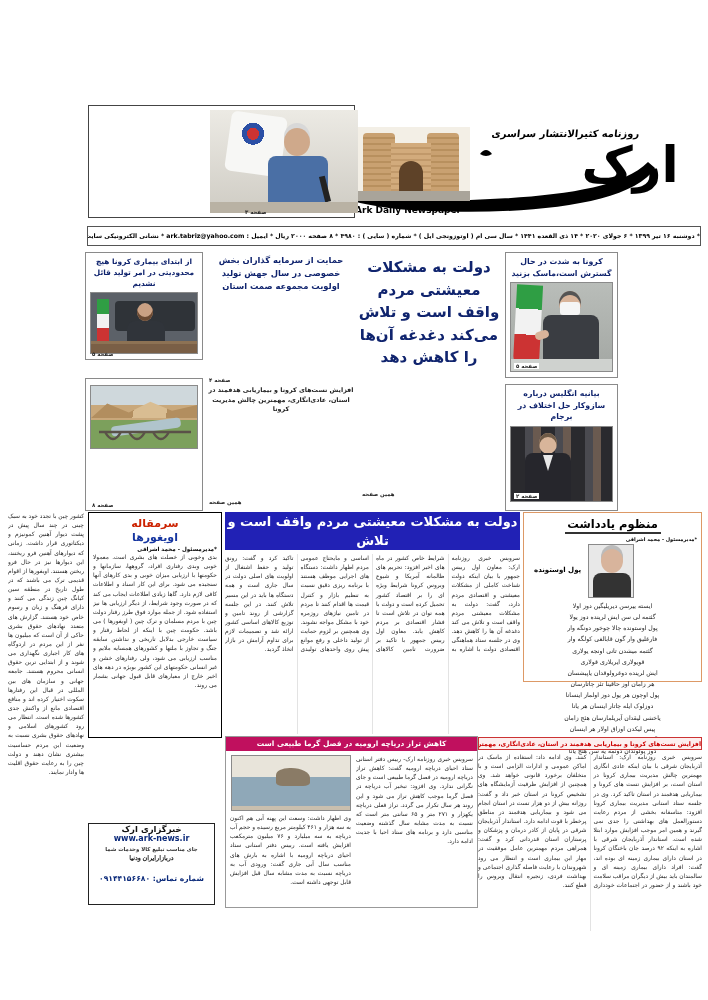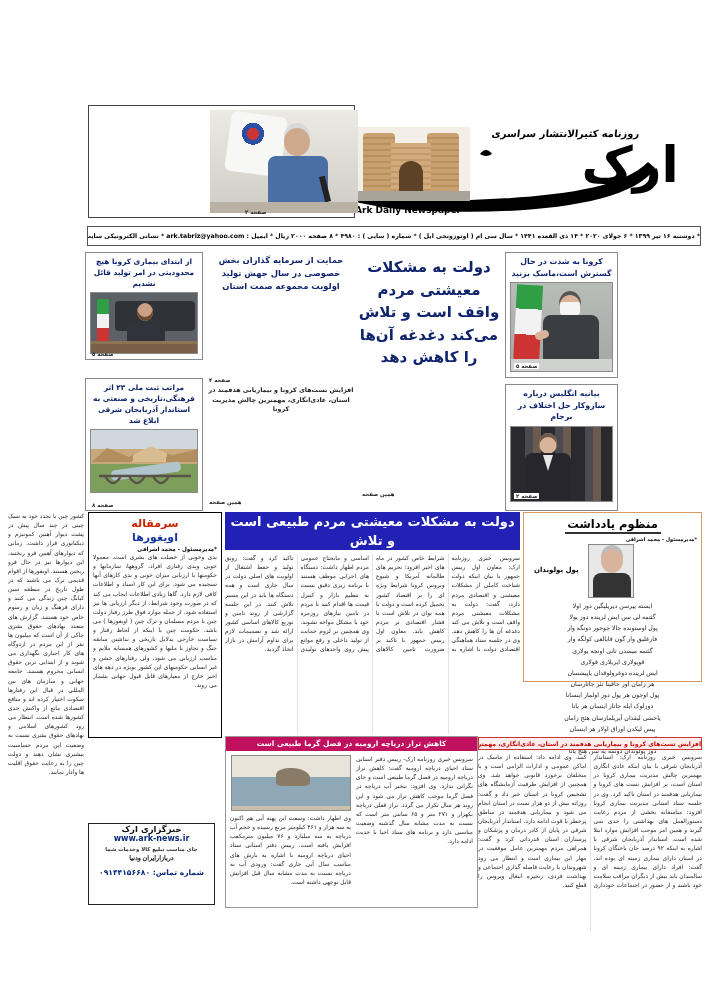--- a/index.html
+++ b/index.html
@@ -66,21 +66,20 @@
       <div class="abs" style="left:6px; top:6px; width:12px; height:44px; background:linear-gradient(#2f9e44 0 33%, #f2f2f2 33% 66%, #cc3333 66%);"></div>
       <div class="abs" style="left:24px; top:8px; width:80px; height:30px; background:#2f3338; border-radius:4px;"></div>
       <div class="head" style="left:46px; top:10px; width:16px; height:18px; background:#caa184; box-shadow:inset 0 -4px 0 0 #6b4a33;"></div>
       <div class="torso" style="left:36px; top:28px; width:38px; height:22px; background:#30343a;"></div>
       <div class="abs" style="left:0; top:48px; width:108px; height:14px; background:#7a5f46; box-shadow:inset 0 3px 0 0 #8d7254;"></div>
     </div>
     <div class="abs pageref" style="left:6px; bottom:2px;">صفحه ۵</div>
   </div>
 
   <div class="abs box" style="left:85px; top:378px; width:118px; height:133px; padding:3px;">
-    <div class="hl" style="font-size:7.4px; line-height:1.5;">مراتب ثبت ملی ۲۳ اثر فرهنگی،تاریخی و صنعتی به استاندار آذربایجان شرقی ابلاغ شد</div>
     <div class="ph" style="width:108px; height:64px; margin:3px auto 0; background:linear-gradient(#cfd8dc 0 30%, #c9a87b 30% 55%, #7ca05c 55%);">
       <div class="abs" style="left:0px; top:14px; width:108px; height:18px; background:linear-gradient(100deg, #b28e5f 0 40%, #d9bd92 40% 70%, #b28e5f 70%); clip-path:polygon(0 100%,15% 20%,35% 70%,55% 10%,75% 60%,100% 25%,100% 100%);"></div>
       <div class="abs" style="left:20px; top:36px; width:70px; height:10px; background:#b0c4cc; transform:rotate(-8deg); border-radius:4px;"></div>
       <svg class="abs" style="left:8px; top:40px;" width="92" height="22" viewBox="0 0 92 22">
         <path d="M0 6 H92 M6 6 q8 14 16 0 M30 6 q8 14 16 0 M54 6 q8 14 16 0" stroke="#5a5148" stroke-width="2.4" fill="none"></path>
       </svg>
     </div>
     <div class="abs pageref" style="left:6px; bottom:2px;">صفحه ۸</div>
   </div>
 
@@ -113,21 +112,21 @@
       <div class="head" style="left:48px; top:8px; width:22px; height:25px; background:#d9b49a; box-shadow:inset 0 4px 0 0 #555;"></div>
       <div class="abs" style="left:49px; top:19px; width:20px; height:13px; background:#f5f5f5; border-radius:3px;"></div>
       <div class="torso" style="left:32px; top:32px; width:56px; height:44px; background:#3a3d42;"></div>
       <div class="abs" style="left:24px; top:48px; width:14px; height:8px; background:#d9b49a; border-radius:4px; transform:rotate(-18deg);"></div>
       <div class="abs" style="left:0; top:76px; width:103px; height:14px; background:#cfd2cf;"></div>
       <div class="abs pageref chip" style="left:3px; bottom:2px;">صفحه ۵</div>
     </div>
   </div>
 
   <div class="abs" style="left:225px; top:512px; width:295px; height:38px; background:#2121b5; color:#fff; text-align:center; font-weight:bold; font-size:13px; line-height:19px;">
-    <div>دولت به مشکلات معیشتی مردم طبیعی است و تلاش</div>
+    <div>دولت به مشکلات معیشتی مردم واقف است و تلاش</div>
     <div>می‌کند دغدغه آن‌ها را تامین دهد</div>
   </div>
 
   <div class="abs body-txt colrule" style="left:225px; top:554px; width:295px; height:180px; column-count:4; column-gap:7px; overflow:hidden;">سرویس خبری روزنامه ارک: معاون اول رییس جمهور با بیان اینکه دولت شناخت کاملی از مشکلات معیشتی و اقتصادی مردم دارد، گفت: دولت به مشکلات معیشتی مردم واقف است و تلاش می کند دغدغه آن ها را کاهش دهد. وی در جلسه ستاد هماهنگی اقتصادی دولت با اشاره به شرایط خاص کشور در ماه های اخیر افزود: تحریم های ظالمانه آمریکا و شیوع ویروس کرونا شرایط ویژه ای را بر اقتصاد کشور تحمیل کرده است و دولت با همه توان در تلاش است تا فشار اقتصادی بر مردم کاهش یابد. معاون اول رییس جمهور با تاکید بر ضرورت تامین کالاهای اساسی و مایحتاج عمومی مردم اظهار داشت: دستگاه های اجرایی موظف هستند با برنامه ریزی دقیق نسبت به تنظیم بازار و کنترل قیمت ها اقدام کنند تا مردم در تامین نیازهای روزمره خود با مشکل مواجه نشوند. وی همچنین بر لزوم حمایت از تولید داخلی و رفع موانع پیش روی واحدهای تولیدی تاکید کرد و گفت: رونق تولید و حفظ اشتغال از اولویت های اصلی دولت در سال جاری است و همه دستگاه ها باید در این مسیر تلاش کنند. در این جلسه گزارشی از روند تامین و توزیع کالاهای اساسی کشور ارائه شد و تصمیمات لازم برای تداوم آرامش در بازار اتخاذ گردید.</div>
 
   <div class="abs" style="left:88px; top:512px; width:134px; height:226px; border:1px solid #000000; padding:4px; background:#fff;">
     <div style="text-align:center; font-size:11px; font-weight:bold; color:#cc2200;">سرمقاله</div>
     <div style="text-align:center; font-size:11px; font-weight:bold; color:#1535a0; margin-top:1px;">اویغورها</div>
     <div style="font-size:5.6px; font-weight:bold; margin:2px 0 1px; color:#000;">*مدیرمسئول - محمد اشراقی</div>
     <div class="body-txt" style="height:180px; overflow:hidden;">بدی وخوبی از خصلت های بشری است. معمولا خوبی وبدی رفتاری افراد، گروهها، سازمانها و حکومتها با ارزیابی میزان خوبی و بدی کارهای آنها سنجیده می شود. برای این کار اسناد و اطلاعات کافی لازم دارد. گاها زیادی اطلاعات ایجاب می کند که در صورت وجود شرایط، از دیگر ارزیابی ها نیز استفاده شود. از جمله موارد فوق طرز رفتار دولت چین با مردم مسلمان و ترک چین ( اویغورها ) می باشد. حکومت چین با اینکه از لحاظ رفتار و سیاست خارجی بدلایل تاریخی و نداشتن سابقه جنگ و تجاوز با ملتها و کشورهای همسایه ملایم و مناسب ارزیابی می شود، ولی رفتارهای خشن و غیر انسانی حکومتهای این کشور بویژه در دهه های اخیر خارج از معیارهای قابل قبول جهانی بشمار می روند.</div>
@@ -150,21 +149,21 @@
   </div>
 
   <div class="abs" style="left:523px; top:512px; width:179px; height:170px; border:1px solid #dd9966; padding:4px; background:#fff;">
     <div style="text-align:center; font-size:11.5px; font-weight:bold; color:#000; border-bottom:2px solid #333; width:96px; margin:0 auto; padding-bottom:1px;">منظوم یادداشت</div>
     <div style="font-size:5px; font-weight:bold; text-align:right; margin-top:2px; color:#000;">*مدیرمسئول - محمد اشراقی</div>
     <div style="position:relative; height:58px;">
       <div class="ph" style="position:absolute; left:60px; top:2px; width:46px; height:54px; background:#e8e8e8;">
         <div class="head" style="left:12px; top:4px; width:22px; height:24px; background:#d8b49c; box-shadow:0 -4px 0 0 #bbbbbb;"></div>
         <div class="torso" style="left:4px; top:28px; width:38px; height:26px; background:#333;"></div>
       </div>
-      <div style="position:absolute; left:6px; top:24px; font-size:7px; font-weight:bold; color:#000;">پول یولوندان</div>
+      <div style="position:absolute; left:6px; top:24px; font-size:7px; font-weight:bold; color:#000;">پول اوستونده</div>
     </div>
     <div>
         <div class="poem-line">ایسته ییرسن دیریلیگین دوز اولا</div>
         <div class="poem-line">گئتمه لی سن ایش لرینده دوز یولا</div>
         <div class="poem-line">پول اوستونده چالا چوخور دونگه وار</div>
         <div class="poem-line">فارغلیق وار گون قابالغی کولگه وار</div>
         <div class="poem-line">گئتمه میشدن تانی اونجه یولاری</div>
         <div class="poem-line">قویولاری ایریلاری قولاری</div>
         <div class="poem-line">ایش لرینده دوغرولوقدان یاپیشسان</div>
         <div class="poem-line">هر زامان اوز حاقینا تئز چاتارسان</div>
@@ -180,16 +179,16 @@
   <div class="abs" style="left:478px; top:737px; width:224px; height:196px;">
     <div style="border:1px solid #cc3333; background:#fdeeee; color:#cc0000; font-size:6.2px; font-weight:bold; text-align:center; height:13px; line-height:12px; white-space:nowrap; overflow:hidden;">افزایش تست‌های کرونا و بیماریابی هدفمند در استان، عادی‌انگاری، مهمترین چالش مدیریت کرونا</div>
     <div class="body-txt colrule" style="margin-top:3px; height:178px; column-count:2; column-gap:7px; overflow:hidden;">سرویس خبری روزنامه ارک: استاندار آذربایجان شرقی با بیان اینکه عادی انگاری مهمترین چالش مدیریت بیماری کرونا در استان است، بر افزایش تست های کرونا و بیماریابی هدفمند در استان تاکید کرد. وی در جلسه ستاد استانی مدیریت بیماری کرونا افزود: متاسفانه بخشی از مردم رعایت دستورالعمل های بهداشتی را جدی نمی گیرند و همین امر موجب افزایش موارد ابتلا شده است. استاندار آذربایجان شرقی با اشاره به اینکه ۹۲ درصد جان باختگان کرونا در استان دارای بیماری زمینه ای بوده اند، گفت: افراد دارای بیماری زمینه ای و سالمندان باید بیش از دیگران مراقب سلامت خود باشند و از حضور در اجتماعات خودداری کنند. وی ادامه داد: استفاده از ماسک در اماکن عمومی و ادارات الزامی است و با متخلفان برخورد قانونی خواهد شد. وی همچنین از افزایش ظرفیت آزمایشگاه های تشخیص کرونا در استان خبر داد و گفت: روزانه بیش از دو هزار تست در استان انجام می شود و بیماریابی هدفمند در مناطق پرخطر با قوت ادامه دارد. استاندار آذربایجان شرقی در پایان از کادر درمان و پزشکان و پرستاران استان قدردانی کرد و گفت: همراهی مردم مهمترین عامل موفقیت در مهار این بیماری است و انتظار می رود شهروندان با رعایت فاصله گذاری اجتماعی و بهداشت فردی، زنجیره انتقال ویروس را قطع کنند.</div>
   </div>
 
   <div class="abs" style="left:88px; top:823px; width:127px; height:82px; border:1.5px solid #222; background:#fff; text-align:center; ">
     <div style="font-size:8.5px; font-weight:bold; color:#111;">خبرگزاری ارک</div>
     <div style="font-size:8px; font-weight:bold; color:#0b2a7a; direction:ltr;">www.ark-news.ir</div>
     <div style="font-size:5.4px; font-weight:bold; color:#333; margin-top:3px;">جای مناسب تبلیغ کالا وخدمات شما</div>
     <div style="font-size:6.4px; font-weight:bold; color:#111; margin-top:2px;font-family:Liberation Serif, serif;">دربازارایران ودنیا</div>
-    <div style="font-size:7.6px; font-weight:bold; color:#0b2a7a; margin-top:6px;">شماره تماس: ۰۹۱۴۴۱۵۶۶۸۰</div>
+    <div style="font-size:7.6px; font-weight:bold; color:#0b2a7a; margin-top:12px;">شماره تماس: ۰۹۱۴۴۱۵۶۶۸۰</div>
   </div>
 
 </div>
 
 </body></html>

